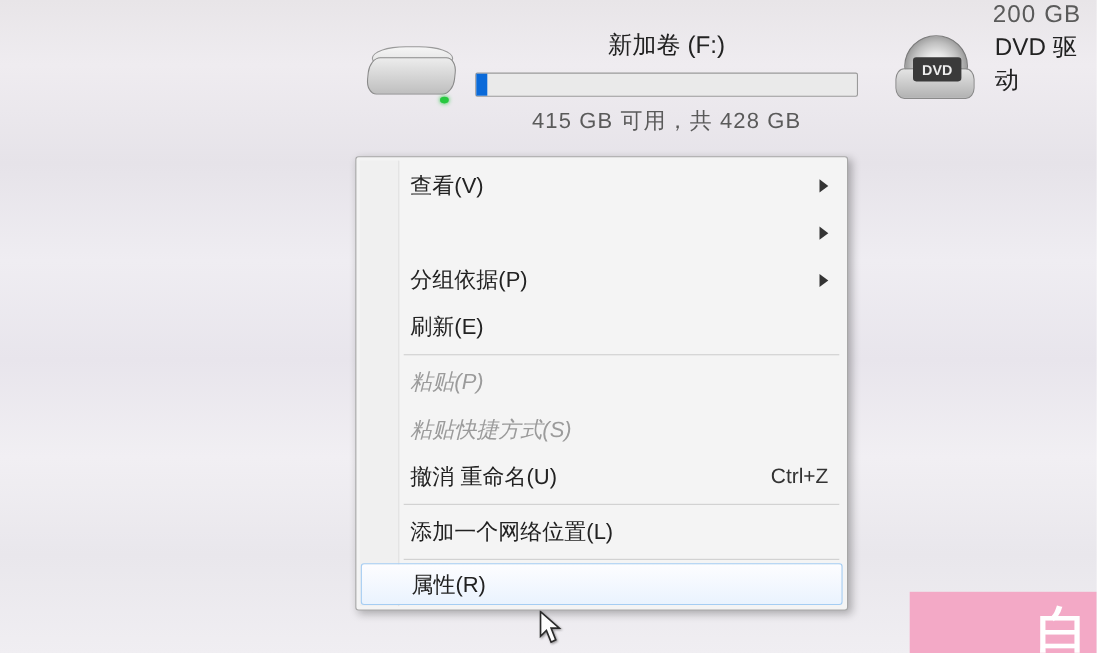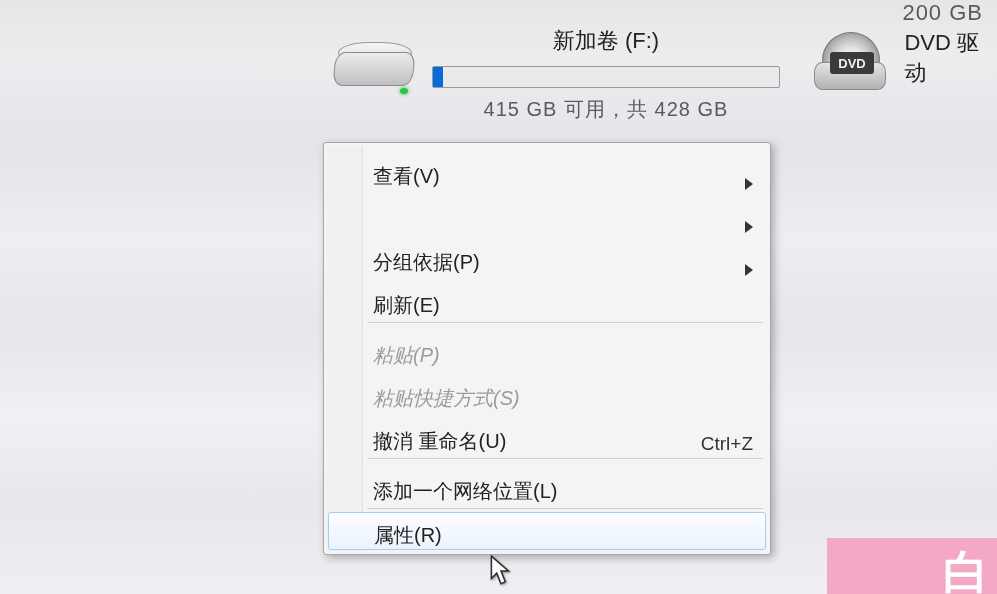--- a/index.html
+++ b/index.html
@@ -61,21 +61,21 @@
   
   .ctx {
     position:absolute; left:323px; top:142px; width:448px;
     background:#f4f4f4; border:1px solid #a7a7a7; border-radius:3px;
     box-shadow:3px 3px 8px rgba(0,0,0,0.28);
     padding:4px 3px;
   }
   .ctx .gutter { position:absolute; left:3px; top:3px; bottom:3px; width:36px;
         background:#f0f0f0; border-right:1px solid #e1e1e1; }
   .ctx ul { list-style:none; position:relative; }
-  .ctx li { position:relative; height:43px; display:flex; align-items:flex-end;
+  .ctx li { position:relative; height:43px; display:flex; align-items:center;
         padding-left:46px; padding-right:14px; font-size:20px; color:#222; }
   .ctx li.disabled { color:#9b9b9b;font-style:italic; }
   .ctx li .shortcut { margin-left:auto; color:#333; font-size:19px; }
   .ctx li .sub { margin-left:auto; width:0; height:0; border-left:8px solid #343434;
         border-top:6px solid transparent; border-bottom:6px solid transparent; }
   .ctx .sep { height:1px; margin:3px 4px 3px 40px; background:#cfcfcf; }
   .ctx li.hover { background:linear-gradient(180deg,#fdfdff,#eaf3fe);
         border:1px solid #a5cdf3; border-radius:3px; margin:0 1px;
         padding-left:45px; padding-right:13px; height:38px; }
 

